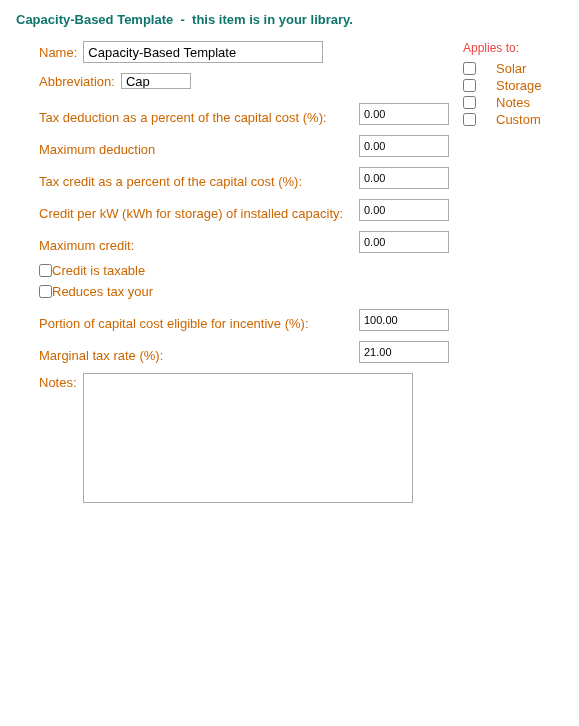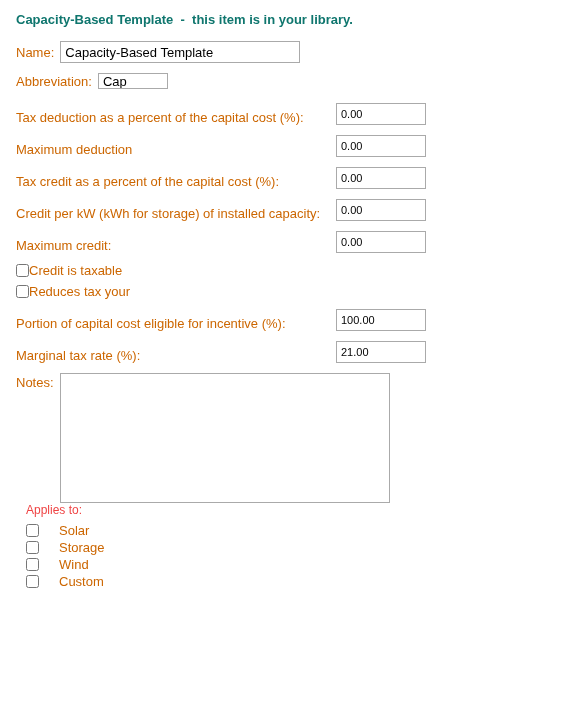--- a/index.html
+++ b/index.html
@@ -20,21 +20,22 @@
 
     .header {
       font-weight: bold;
       font-size: 13px;
       margin-bottom: 14px;
       color: #0f766e;
     }
 
     .main-layout {
       display: flex;
-      flex-direction: column;
+      flex-direction: row;
+      margin-left: 23px;
     }
 
     .form-area {
       flex: 1;
     }
 
     .applies-to-area {
       width: 110px;
       padding-left: 10px;
       padding-top: 0px;
@@ -246,21 +247,21 @@
       <div class="checkbox-item">
         <input type="checkbox" style="">
         <span>Solar</span>
       </div>
       <div class="checkbox-item">
         <input type="checkbox" style="">
         <span>Storage</span>
       </div>
       <div class="checkbox-item">
         <input type="checkbox" style="">
-        <span>Wind</span>
+        <span>Notes</span>
       </div>
       <div class="checkbox-item">
         <input type="checkbox" style="">
         <span>Custom</span>
       </div>
     </div>
   </div>
 </div>
 
 </body></html>

